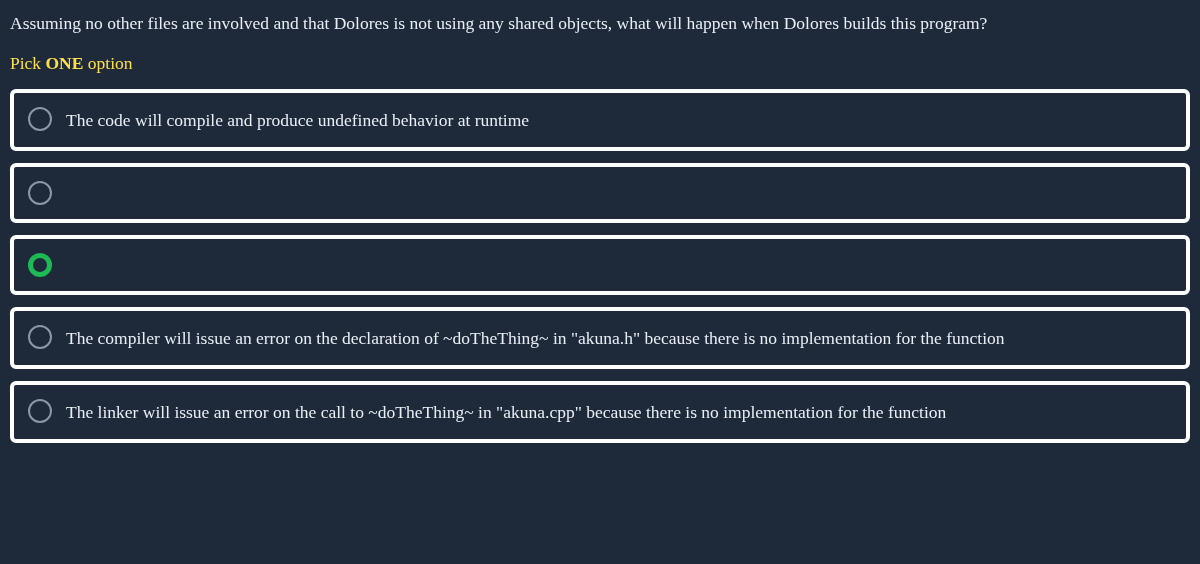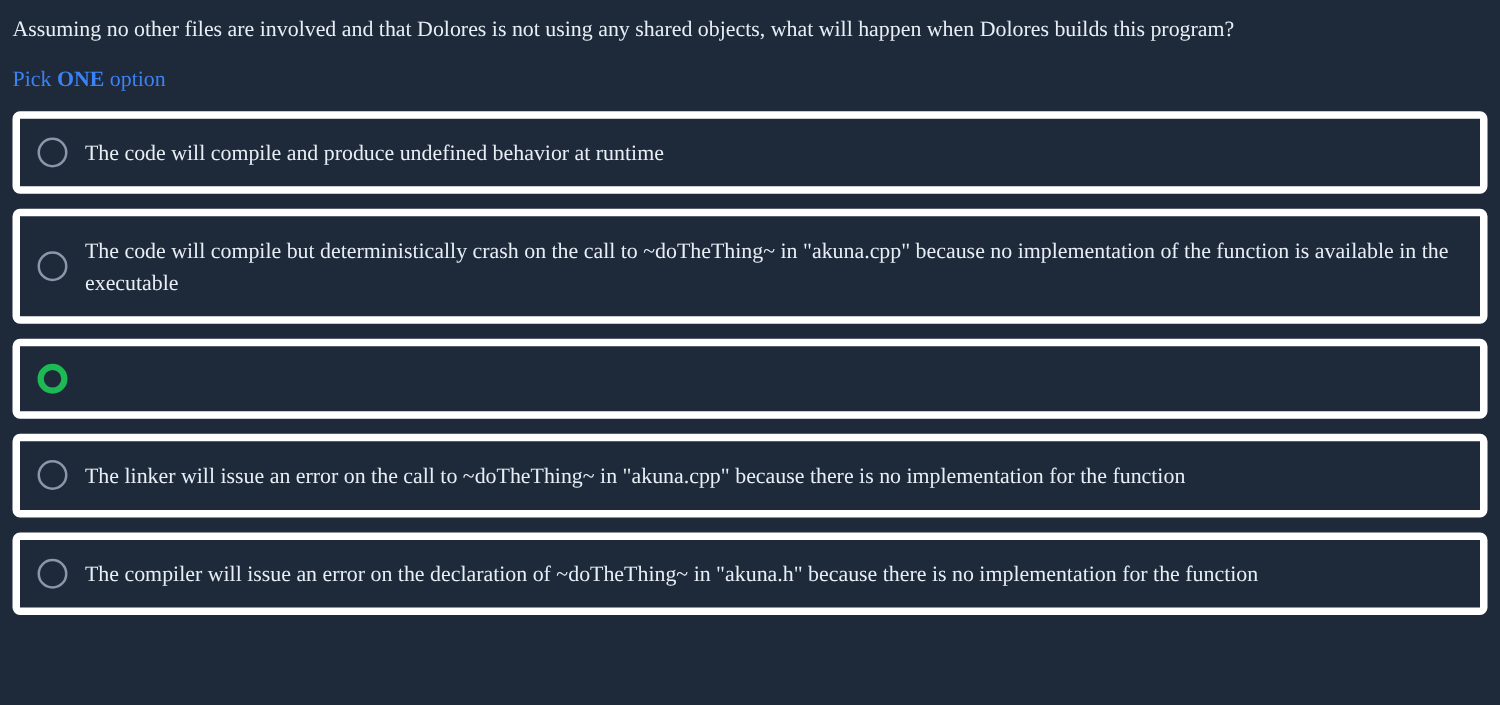--- a/index.html
+++ b/index.html
@@ -13,35 +13,34 @@
     font-size: 17.5px;
     line-height: 1.5;
     font-weight: 300;
   }
   .question {
     padding: 2px 4px 10px 4px;
     color: #e8eef5;
   }
   .instruction {
     padding: 4px 4px 12px 4px;
-    color: #3b82f6;
+    color: #fde047;
   }
   .instruction strong {
     font-weight: 700;
   }
   .options {
     display: flex;
     flex-direction: column;
     gap: 12px;
     padding: 0 4px;
   }
   .option {
     display: flex;
-    align-items: center;
-    border: 6px solid #ffffff;
+    border: 4px solid #ffffff;
     border-radius: 6px;
     padding: 14px 14px;
     cursor: pointer;
     background: transparent;
     gap: 14px;
   }
   .radio {
     flex: 0 0 auto;
     width: 24px;
     height: 24px;
@@ -80,26 +79,25 @@
   <span>Pick </span><strong>ONE</strong><span> option</span>
 </div>
 
 <div class="options">
   <div class="option">
     <div class="radio"></div>
     <div class="option-text">The code will compile and produce undefined behavior at runtime</div>
   </div>
   <div class="option">
     <div class="radio"></div>
-    <div class="option-text">The code will compile but deterministically crash on the call to ~doTheThing~ in "akuna.cpp" because no implementation of the function is available in the executable</div>
   </div>
   <div class="option">
     <div class="radio selected"></div>
   </div>
   <div class="option">
     <div class="radio"></div>
-    <div class="option-text">The linker will issue an error on the call to ~doTheThing~ in "akuna.cpp" because there is no implementation for the function</div>
+    <div class="option-text">The compiler will issue an error on the declaration of ~doTheThing~ in "akuna.h" because there is no implementation for the function</div>
   </div>
   <div class="option">
     <div class="radio"></div>
-    <div class="option-text">The compiler will issue an error on the declaration of ~doTheThing~ in "akuna.h" because there is no implementation for the function</div>
+    <div class="option-text">The linker will issue an error on the call to ~doTheThing~ in "akuna.cpp" because there is no implementation for the function</div>
   </div>
 </div>
 
 </body></html>

